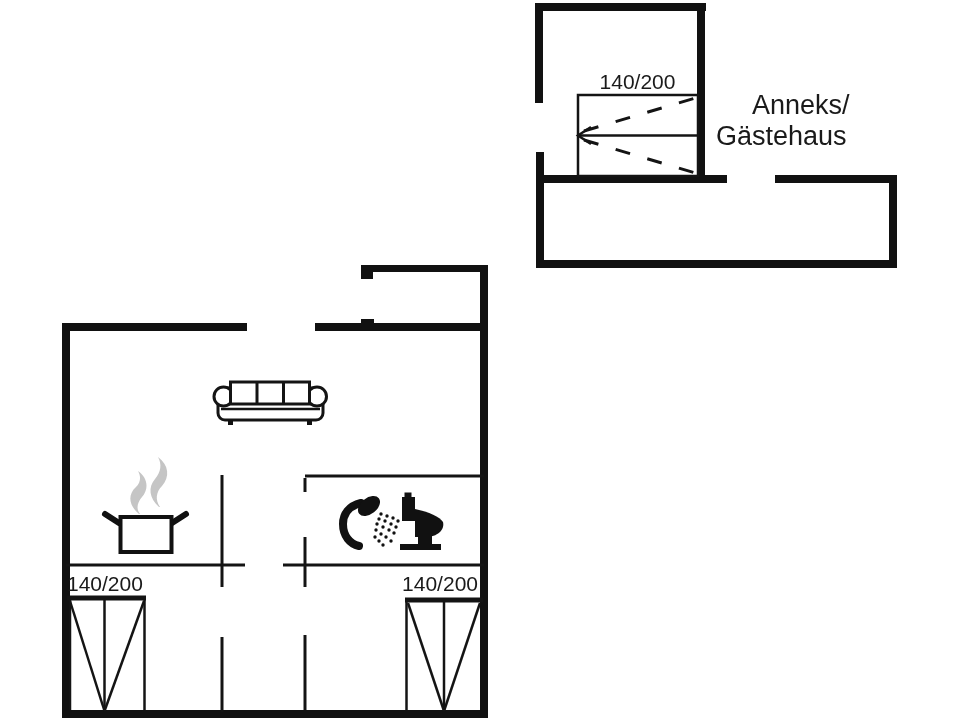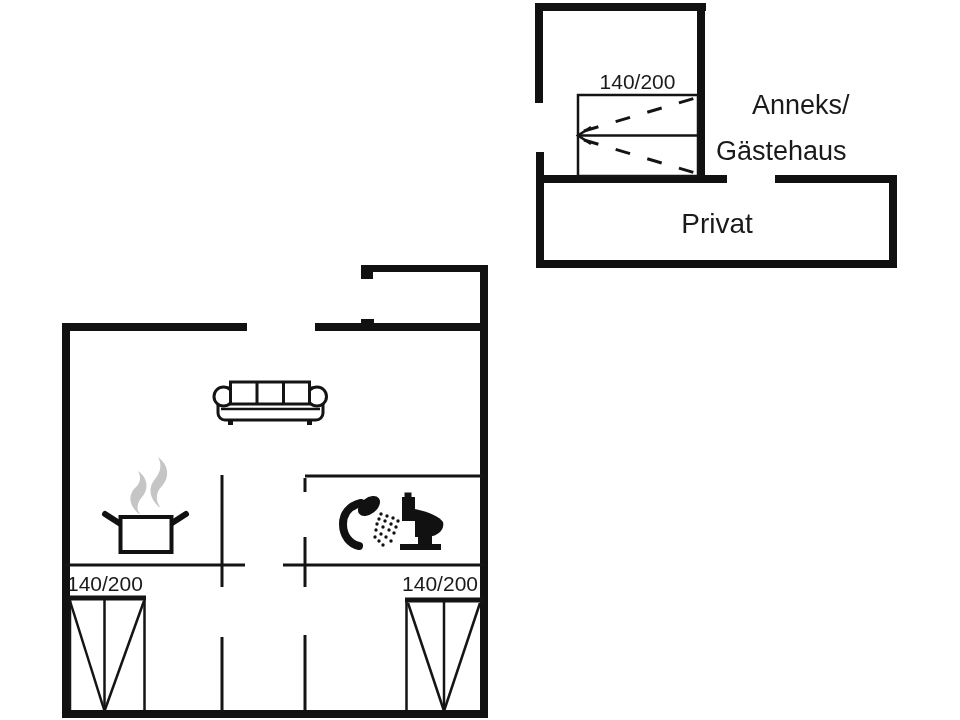--- a/index.html
+++ b/index.html
@@ -147,21 +147,20 @@
       <path d="M415,509 C429,512 440,517 443,522 C445,530 437,537 426,537 L415,537 Z"></path>
       <rect x="418" y="536" width="14" height="8"></rect>
       <rect x="400" y="544" width="41" height="6"></rect>
     </g>
   </svg>
 
   <div class="lbl bed-size center" style="left:577px;top:71px;width:121px;">140/200</div>
 
   <div class="lbl room-name" style="left:752px;top:92px;">Anneks/</div>
 
-  <div class="lbl room-name" style="left:716px;top:138px;">Gästehaus</div>
+  <div class="lbl room-name" style="left:716px;top:123px;">Gästehaus</div>
 
-  <div class="lbl room-name-big center" style="left:537px;top:210px;width:360px;">Privat</div>
 
   <div class="lbl bed-size" style="left:67px;top:573px;">140/200</div>
 
   <div class="lbl bed-size right" style="left:398px;top:573px;width:80px;">140/200</div>
 
 </div>
 
 </body></html>

